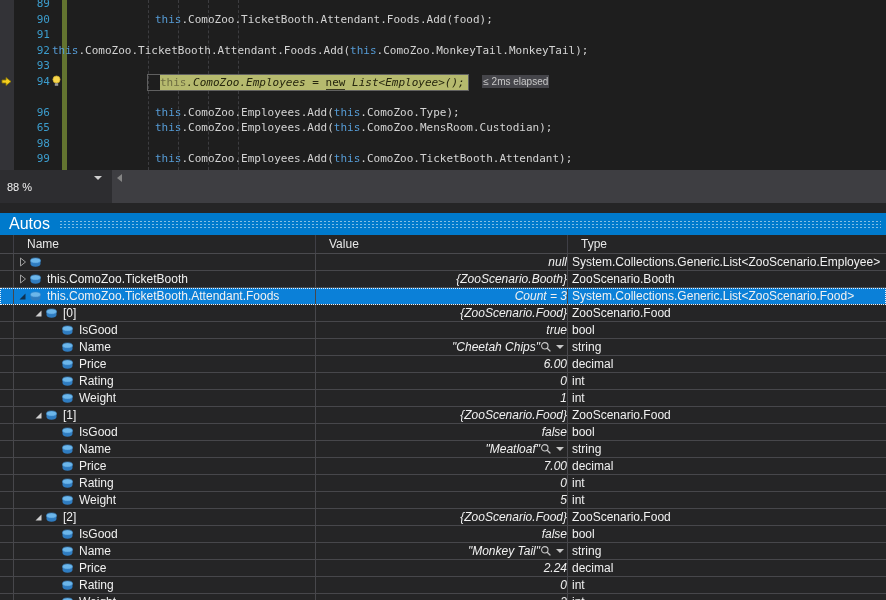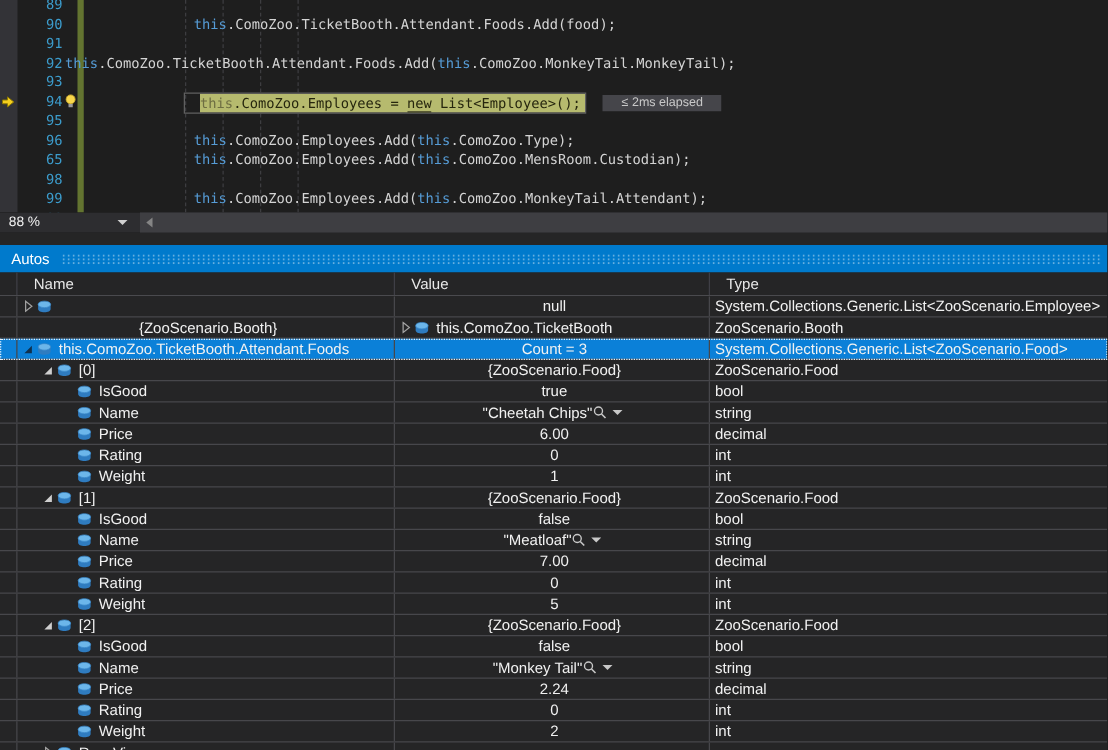--- a/index.html
+++ b/index.html
@@ -23,44 +23,44 @@
   .seg-id { color:#d4d4d4; }
 
   .cur-arrow, .bulb, .perftip { display:none; }
   .cline.current .cur-arrow { display:block; position:absolute; left:1px; top:2px; }
   .cline.current .bulb { display:block; position:absolute; left:51px; top:1px; }
   .cline.current .ctext {
       margin-left:0; padding:0 3px 0 12px;
       border:1px solid #606060;
       background:linear-gradient(to right, transparent 12px, var(--highlight,#b6ba6e) 12px);
   }
-  .cline.current .seg-hl    { color:#26260e; }
+  .cline.current .seg-hl    { color:#26260e;font-style:italic; }
   .cline.current .seg-hlkw  { color:#6e6e42; }
   .cline.current .seg-hlnew { color:#26260e; border-bottom:1px solid #3a3a20; }
-  .cline.current .perftip { display:inline-block; margin-left:7px; padding:0 15px;
+  .cline.current .perftip { display:inline-block; margin-left:7px; padding:0 1px;
       background:#45454a; color:#c8c8c8; font-family:"Liberation Sans",sans-serif;
       font-size:10px; height:13px; line-height:13px; vertical-align:1px;text-align:center; }
 
   
-  .zoombar { display:flex; width:886px; height:16px; background:#2d2d30; align-items:stretch; }
+  .zoombar { display:flex; width:886px; height:33px; background:#2d2d30; align-items:stretch; }
   .zoomctl { width:112px; display:flex; align-items:center; color:#f1f1f1; font-size:11px;
              padding-left:7px; position:relative; cursor:default; }
   .dd-arrow { position:absolute; right:10px; top:6px; width:0; height:0;
               border-left:4px solid transparent; border-right:4px solid transparent;
               border-top:4px solid #d0d0d0; }
   .hscroll { flex:1; background:#3e3e42; position:relative; }
   .left-arrow { position:absolute; left:5px; top:4px; width:0; height:0;
                 border-top:4px solid transparent; border-bottom:4px solid transparent;
                 border-right:5px solid #858585; }
 
   .panel-gap { width:886px; height:10px; background:#252526; }
 
   
   .autos-title { display:flex; align-items:center; width:886px; height:22px;
-                 background:var(--accent,#007acc); color:#ffffff; font-size:12px; }
+                 background:var(--accent,#007acc); color:#ffffff; font-size:16px; }
   .autos-title .t-label { padding:0 9px; }
   .drag-dots { flex:1; height:9px; margin-right:5px;
       background-image:radial-gradient(circle, rgba(255,255,255,0.5) 0.8px, transparent 0.9px);
       background-size:4px 3px; }
 
   .grid-header { display:grid; grid-template-columns:14px 302px 252px 1fr;
                  width:886px; height:19px; background:#252526; color:#e8e8e8; font-size:12px;
                  border-bottom:1px solid #4a4a4e; }
   .grid-header .hcell { line-height:18px; padding-left:13px; border-right:1px solid #3f3f46;
                         overflow:hidden; white-space:nowrap; }
@@ -72,21 +72,21 @@
           border-bottom:1px solid #47474b; color:#f1f1f1; font-size:12px; }
   .acell { line-height:16px; border-right:1px solid #47474b; overflow:hidden; white-space:nowrap; }
   .acell.type-cell { border-right:none; padding-left:4px; }
   .name-inner { display:flex; align-items:center; height:16px; }
   .expander { display:inline-flex; width:13px; justify-content:center; align-items:center; flex:none; }
   .exp-open, .exp-closed { display:none; }
   .arow.open .exp-open { display:block; }
   .arow.closed .exp-closed { display:block; }
   .ficon { display:inline-flex; width:16px; flex:none; align-items:center; }
   .ntext { padding-left:2px; }
-  .value-cell { display:flex; justify-content:center; align-items:center; padding-left:4px; }
+  .value-cell { display:flex; justify-content:flex-end; align-items:center; padding-left:4px;font-style:italic; }
   .vis-tools { display:none; align-items:center; padding-right:3px; }
   .arow.has-mag .vis-tools { display:flex; }
   .visdd { width:0; height:0; margin-left:4px;
            border-left:4px solid transparent; border-right:4px solid transparent;
            border-top:4px solid #c8c8c8; }
 
   .arow.sel { background:var(--selection,#0b80d8); outline:1px dotted #e8f4ff; outline-offset:-1px; }
   .arow.sel .exp-open path { fill:#10314e; }
 </style>
 </head>
@@ -140,27 +140,20 @@
       <path d="M1 4 h4 V1.5 L10 5.5 L5 9.5 V7 H1 Z" fill="#f5cf1f" stroke="#8f7a00" stroke-width="0.8"></path>
     </svg>
     <div class="lnum">94</div>
     <svg class="bulb" width="11" height="13" viewBox="0 0 11 13">
       <circle cx="5.5" cy="4.5" r="3.6" fill="#f7d64b" stroke="#c9a92e" stroke-width="0.7"></circle>
       <rect x="3.8" y="8.2" width="3.4" height="2.6" fill="#9a9a9a"></rect>
     </svg>
     <div class="ctext"><span class="seg-hlkw">this</span><span class="seg-hl">.ComoZoo.Employees = </span><span class="seg-hlnew">new</span><span class="seg-hl"> List&lt;Employee&gt;();</span></div>
     <div class="perftip">≤ 2ms elapsed</div>
   </div>
-      <div class="cline" style="top: 89px;">
-    
-    <div class="lnum">95</div>
-    
-    <div class="ctext"></div>
-    
-  </div>
       <div class="cline" style="top: 104.5px;">
     
     <div class="lnum">96</div>
     
     <div class="ctext"><span class="seg-kw">this</span><span class="seg-id">.ComoZoo.Employees.Add(</span><span class="seg-kw">this</span><span class="seg-id">.ComoZoo.Type);</span></div>
     
   </div>
       <div class="cline" style="top: 120px;">
     
     <div class="lnum">65</div>
@@ -171,21 +164,21 @@
       <div class="cline" style="top: 135.5px;">
     
     <div class="lnum">98</div>
     
     
   </div>
       <div class="cline" style="top: 151px;">
     
     <div class="lnum">99</div>
     
-    <div class="ctext"><span class="seg-kw">this</span><span class="seg-id">.ComoZoo.Employees.Add(</span><span class="seg-kw">this</span><span class="seg-id">.ComoZoo.MonkeyTail.Attendant);</span></div>
+    <div class="ctext"><span class="seg-kw">this</span><span class="seg-id">.ComoZoo.Employees.Add(</span><span class="seg-kw">this</span><span class="seg-id">.ComoZoo.TicketBooth.Attendant);</span></div>
     
   </div>
       <div class="cline" style="top: 166.5px;">
     
     <div class="lnum">100</div>
     
     <div class="ctext"></div>
     
   </div>
     </div>
@@ -238,40 +231,40 @@
     <div class="acell value-cell">
       <span>null</span>
 
     </div>
     <div class="acell type-cell">
       <span>System.Collections.Generic.List&lt;ZooScenario.Employee&gt;</span>
     </div>
   </div>
       <div class="arow closed">
     <div class="acell gutter-cell"></div>
-    <div class="acell value-cell">
-      <span>{ZooScenario.Booth}</span>
-
-    </div>
     <div class="acell name-cell">
       <div class="name-inner" style="padding-left: 2px;">
         <span class="expander">
           <svg class="exp-closed" width="8" height="10" viewBox="0 0 8 10">
             <path d="M1.5 1 L6.5 5 L1.5 9 Z" fill="none" stroke="#a0a0a0" stroke-width="1"></path>
           </svg>
 
         </span>
         <span class="ficon">
           <svg width="13" height="11" viewBox="0 0 13 11">
             <path d="M1.5 3.5 v3.6 c0 1.5 2.2 2.7 5 2.7 s5 -1.2 5 -2.7 V3.5 Z" fill="#2f7cc0"></path>
             <ellipse cx="6.5" cy="3.5" rx="5" ry="2.6" fill="#6cb6ea" stroke="#3a87c8" stroke-width="0.6"></ellipse>
           </svg>
         </span>
         <span class="ntext">this.ComoZoo.TicketBooth</span>
       </div>
+    </div>
+    <div class="acell value-cell">
+      <span>{ZooScenario.Booth}</span>
+
     </div>
     <div class="acell type-cell">
       <span>ZooScenario.Booth</span>
     </div>
   </div>
       <div class="arow open sel">
     <div class="acell gutter-cell"></div>
     <div class="acell name-cell">
       <div class="name-inner" style="padding-left: 2px;">
         <span class="expander">

